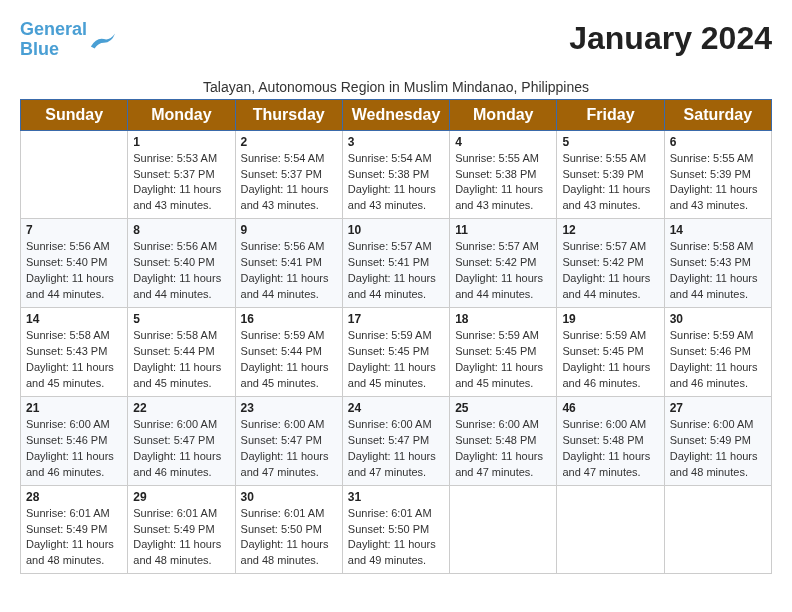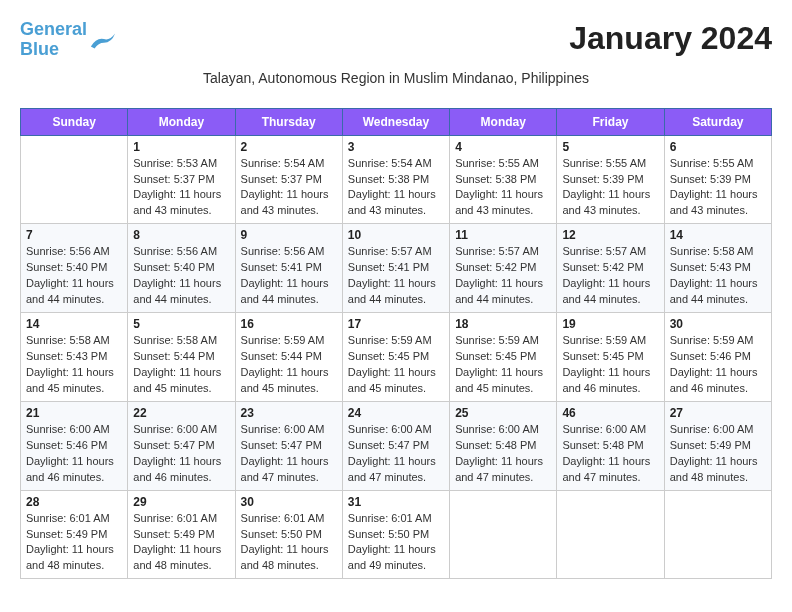--- a/index.html
+++ b/index.html
@@ -35,33 +35,33 @@
     }
     .month-title {
       font-size: 32px;
       font-weight: bold;
       color: #222;
     }
     .subtitle {
       text-align: center;
       font-size: 14px;
       color: #333;
-      margin-bottom: 22px;
+      margin-bottom: 4px;
     }
     .calendar-table {
       width: 100%;
       border-collapse: collapse;
       font-size: 11px;
     }
     .calendar-table thead th {
-      background-color: #8b5cf6;
+      background-color: #a16207;
       color: #fff;
       text-align: center;
       padding: 6px 4px;
-      font-size: 12px;
+      font-size: 16px;
       border: 1px solid #3a6aaa;
     }
     .calendar-table tbody td {
       border: 1px solid #ccc;
       vertical-align: top;
       padding: 4px 5px;
       width: 14.28%;
       min-height: 80px;
       background: #fff;
     }
@@ -80,21 +80,21 @@
       font-size: 11px;
       line-height: 1.45;
     }
     .empty-cell {
       background: #fff !important;
     }
     .top-area {
       display: flex;
       justify-content: space-between;
       align-items: flex-start;
-      margin-bottom: 5px;
+      margin-bottom: 14px;
     }
   </style>
 </head>
 <body>
 
 <div class="top-area">
   <div class="header-logo">
     <div>
       <div class="logo-text">
         <span>General</span><br>

